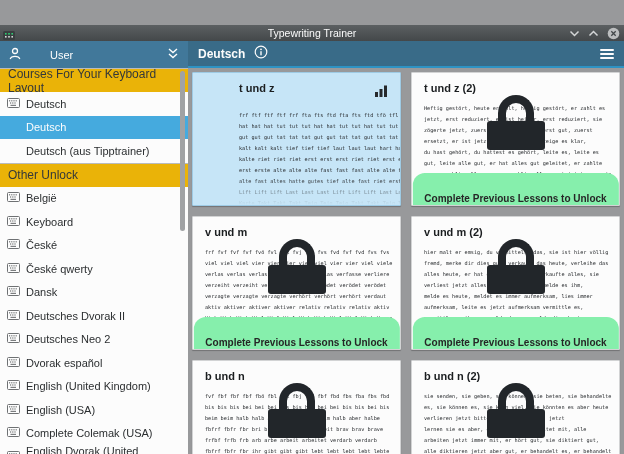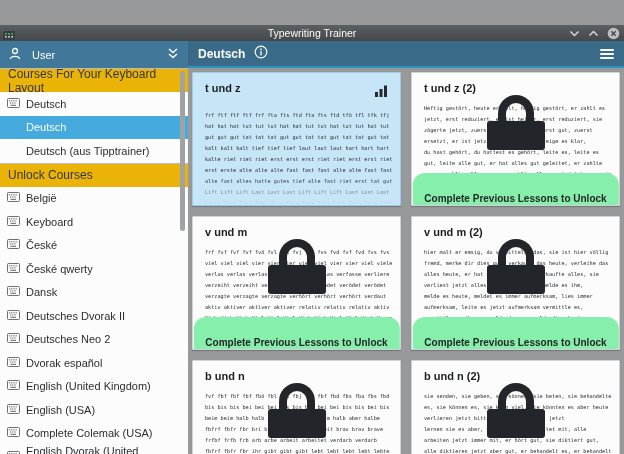--- a/index.html
+++ b/index.html
@@ -10,21 +10,21 @@
   
   .titlebar { position:absolute; left:0; top:0; width:624px; height:16px;
     background:linear-gradient(#5c6062,#44484a); display:flex; align-items:center; }
   .titlebar .app-icon { position:absolute; left:3px; top:2px; }
   .titlebar .title { flex:1; text-align:center; color:#fbfbfb; font-size:10.5px; line-height:16px; }
   .win-btns { position:absolute; right:4px; top:0; height:16px; display:flex; align-items:center; gap:8px; }
   .win-btns svg { display:block; }
 
   
   .sidebar { position:absolute; left:0; top:16px; width:188px; height:438px; background:#fcfcfc; overflow:hidden; }
-  .user-bar { height:27px; background:#41789a; display:flex; align-items:center; padding:0 8px; gap:10px; }
+  .user-bar { height:27px; background:#41789a; display:flex; align-items:center; padding:0 8px; gap:28px; }
   .user-bar .user-label { color:#fdfdfd; font-size:11px; flex:1; }
   .course-list { height:411px; overflow:hidden; }
   .section-header { height:24px; display:flex; align-items:center; padding-left:8px;
     border-top:1px solid #b9bbbd; color:#34383a; font-size:12px; background:#eab308; }
   .side-row { position:relative; height:23.5px; display:flex; align-items:center; padding-left:26px;
     color:#2b2e30; font-size:11px; background:#fcfcfc; cursor:default; }
   .side-row .kb-icon { position:absolute; left:7px; top:50%; transform:translateY(-50%); }
   .side-row.selected { background:#45aade; color:#fdfdfd; }
   .scroll-thumb { position:absolute; right:3px; top:30px; width:5px; height:160px; background:#a0a2a4; border-radius:2.5px; }
 
@@ -35,21 +35,21 @@
   .main-header .page-title { color:#fcfcfc; font-size:12px; font-weight:600; }
   .hamburger { margin-left:auto; display:flex; flex-direction:column; gap:2px; cursor:pointer; }
   .hamburger span { display:block; width:14px; height:2px; background:#fcfcfc; border-radius:1px; }
 
   .lesson-grid { position:absolute; left:0; top:27px; width:436px; height:388px; overflow:hidden;
     background:#98999b; padding:4px; display:grid; grid-template-columns:209px 209px;
     grid-auto-rows:134px; gap:10px; }
 
   .card { position:relative; background:#fcfcfc; border:1px solid #d2d3d4; border-radius:1px;
     overflow:hidden; box-shadow:0 1px 1px rgba(0,0,0,.25); cursor:pointer; }
-  .card.selected { background:#c6e5f7; border-color:#9ecbe5; }
+  .card.selected { background:#c6e5f7; border-color:#9ecbe5;padding-left:34px; }
   .card-head { display:flex; align-items:flex-start; padding:9px 12px 4px; }
   .card-title { font-size:11px; font-weight:700; color:#1b1e20; }
   .chart-icon { margin-left:auto; margin-top:1px; }
   .card-text { padding:5px 12px 0; font-family:"DejaVu Sans Mono",monospace; font-size:5.2px;
     line-height:11px; color:#26292c; white-space:pre; overflow:hidden; }
   .card::after { content:""; position:absolute; left:0; right:0; bottom:0; height:26px;
     background:linear-gradient(rgba(252,252,252,0),#fcfcfc); z-index:1; pointer-events:none; }
   .card.selected::after { background:linear-gradient(rgba(198,229,247,0),#c6e5f7); }
 
   .lock { position:absolute; left:50%; top:22px; transform:translateX(-50%); z-index:2; }
@@ -149,21 +149,21 @@
     <span class="label">Deutsch</span>
   </div>
 
   <div class="side-row">
 
     <span class="label">Deutsch (aus Tipptrainer)</span>
   </div>
 
 
   <div class="section-header">
-          <span>Unlock Courses</span>
+          <span>Other Unlock</span>
         </div>
 
   <div class="side-row">
     <span class="kb-icon">
       <svg width="13" height="10" viewBox="0 0 13 10">
         <rect x="0.5" y="0.5" width="12" height="9" rx="1" fill="#fdfdfd" stroke="#6e7173"></rect>
         <rect x="2" y="2.2" width="1.2" height="1.2" fill="#6e7173"></rect>
               <rect x="4.2" y="2.2" width="1.2" height="1.2" fill="#6e7173"></rect>
               <rect x="6.4" y="2.2" width="1.2" height="1.2" fill="#6e7173"></rect>
               <rect x="8.6" y="2.2" width="1.2" height="1.2" fill="#6e7173"></rect>

